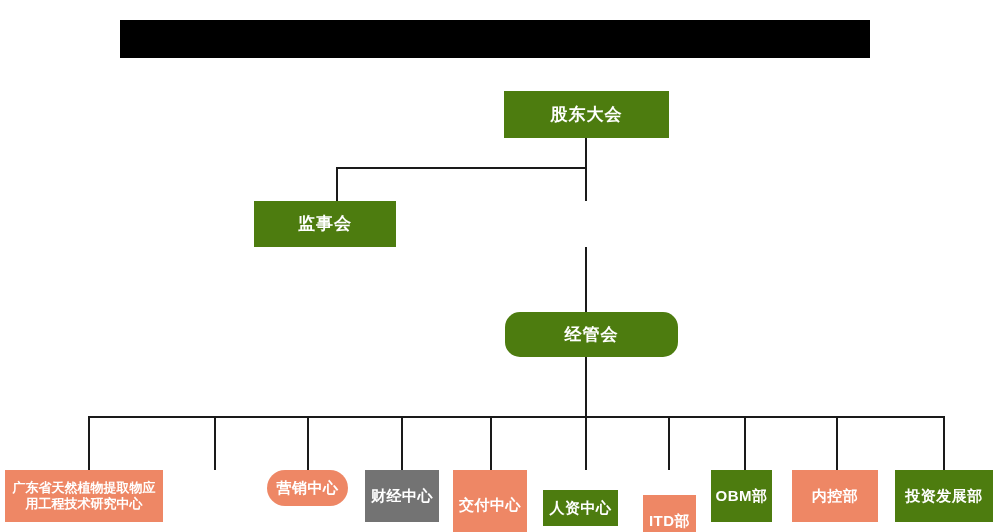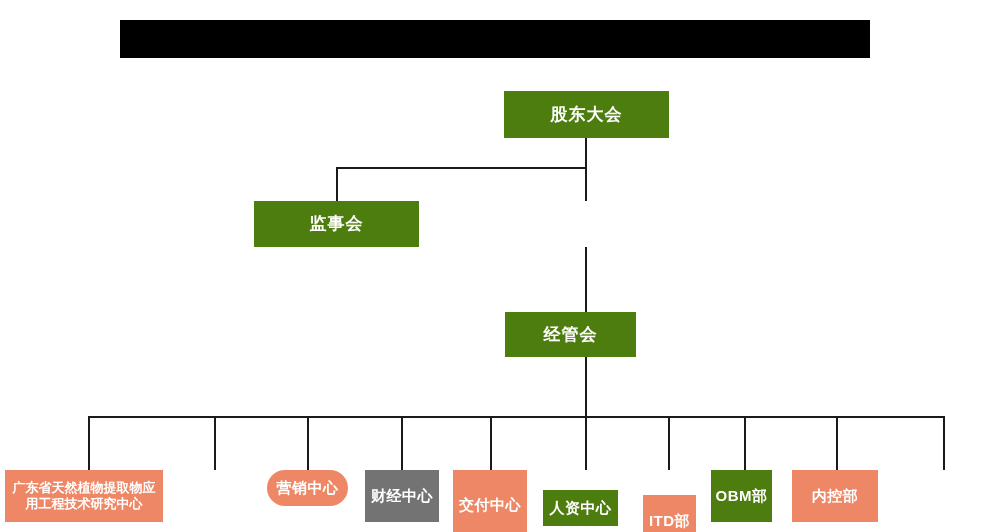--- a/index.html
+++ b/index.html
@@ -37,26 +37,27 @@
   <div class="line vline" style="left:401px;top:416px;height:54px;"></div>
   <div class="line vline" style="left:490px;top:416px;height:54px;"></div>
   <div class="line vline" style="left:585px;top:416px;height:54px;"></div>
   <div class="line vline" style="left:668px;top:416px;height:54px;"></div>
   <div class="line vline" style="left:744px;top:416px;height:54px;"></div>
   <div class="line vline" style="left:836px;top:416px;height:54px;"></div>
   <div class="line vline" style="left:943px;top:416px;height:54px;"></div>
 
   <div class="node dark lvl" style="left:504px;top:91px;width:165px;height:47px;">股东大会</div>
 
-  <div class="node dark lvl" style="left:254px;top:201px;width:165px;height:46px;">监事会</div>
+  <div class="node dark lvl" style="left:254px;top:201px;width:142px;height:46px;">监事会</div>
 
-  <div class="node dark lvl" style="left:505px;top:312px;width:131px;height:45px;">经管会</div>
+  <div class="node dark lvl" style="left:505px;top:312px;width:173px;height:45px;border-radius:15px;">经管会</div>
 
   <div class="node light dept dept-long" style="left:5px;top:470px;width:158px;height:52px;">广东省天然植物提取物应用工程技术研究中心</div>
   <div class="node light dept" style="left:267px;top:470px;width:81px;height:36px;border-radius:26px;">营销中心</div>
   <div class="node mid dept" style="left:365px;top:470px;width:74px;height:52px;">财经中心</div>
   <div class="node light dept" style="left:453px;top:470px;width:74px;height:70px;">交付中心</div>
   <div class="node dark dept" style="left:543px;top:470px;width:75px;height:36px;margin-top:20px;">人资中心</div>
   <div class="node light dept" style="left:643px;top:470px;width:53px;height:52px;margin-top:25px;">ITD部</div>
   <div class="node dark dept" style="left:711px;top:470px;width:61px;height:52px;">OBM部</div>
   <div class="node light dept" style="left:792px;top:470px;width:86px;height:52px;">内控部</div>
+  <div class="node dark dept" style="left:895px;top:470px;width:98px;height:52px;">投资发展部</div>
 
 </div>
 
 </body></html>

